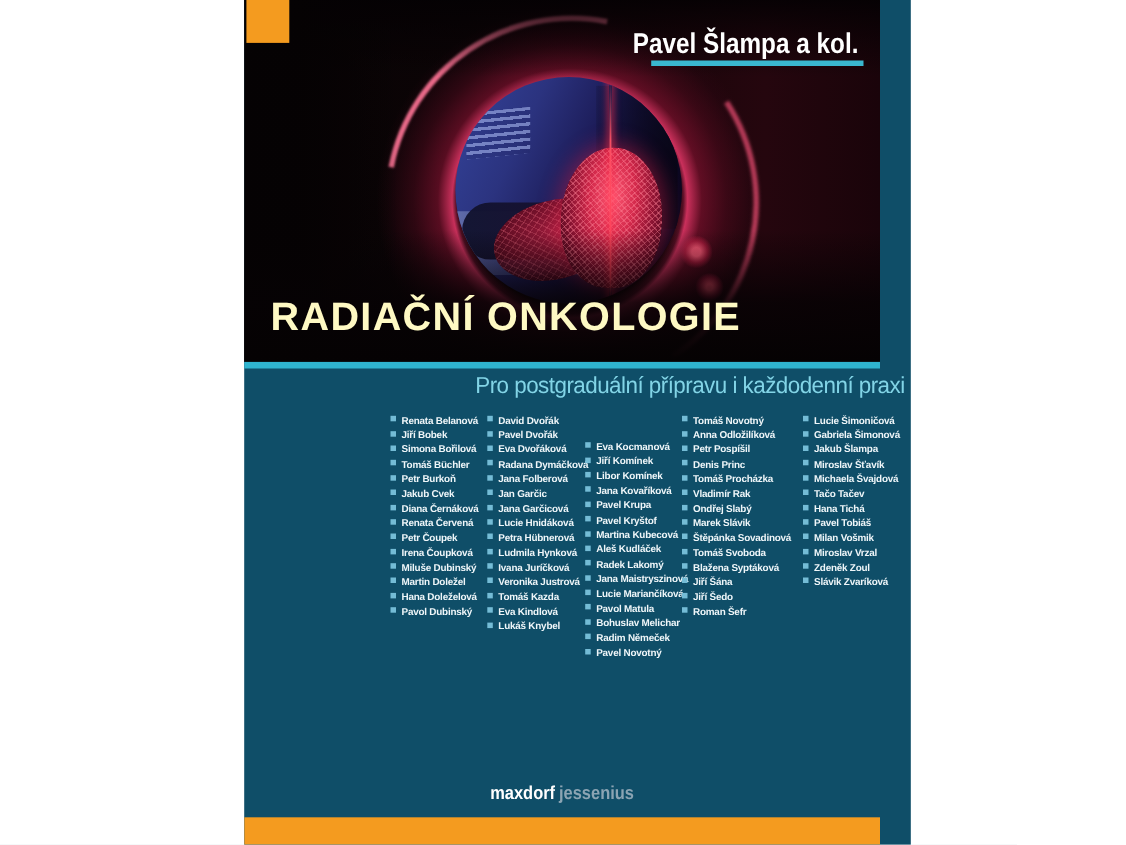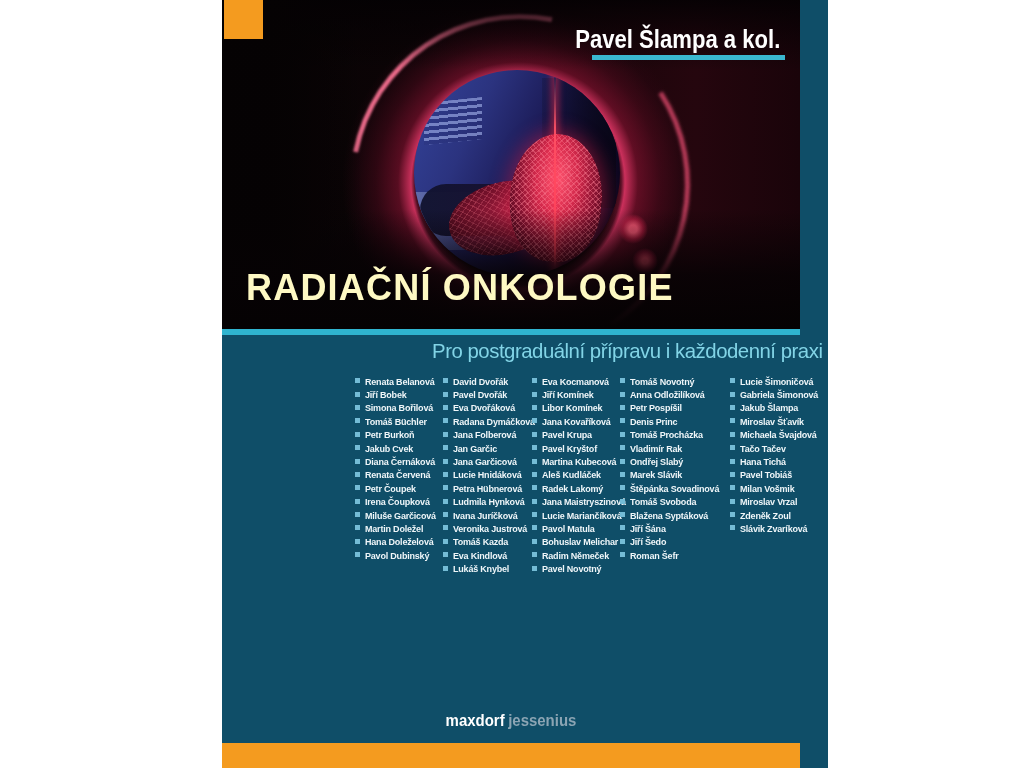--- a/index.html
+++ b/index.html
@@ -77,21 +77,21 @@
   .main-title{position:absolute;top:268px;left:24px;width:552px;color:#fef9c3;font-weight:bold;
     font-size:36px;letter-spacing:1.2px;white-space:nowrap;line-height:1.1;}
 
   
   .divider{position:absolute;left:0;top:329px;width:578px;height:6px;background:#2fb4cf;}
 
   .subtitle{position:absolute;top:339px;right:6px;color:#82d4e6;font-size:21px;
     letter-spacing:-0.5px;white-space:nowrap;transform:scaleX(.97);transform-origin:right center;}
 
   .names-col{position:absolute;top:375px;}
-  .col-1{left:133px;text-align:right;} .col-2{left:221px;} .col-3{left:310px;} .col-4{left:398px;} .col-5{left:508px;}
+  .col-1{left:133px;text-align:right;} .col-2{left:221px;} .col-3{left:310px;margin-top:24px;} .col-4{left:398px;} .col-5{left:508px;}
   .name-row{height:13.4px;display:flex;align-items:center;white-space:nowrap;}
   .bullet{width:5px;height:5px;background:#74bcd6;margin-right:5px;margin-top:-2px;flex:none;}
   .name-text{color:#eff6f9;font-size:9px;font-weight:bold;letter-spacing:-0.2px;}
 
   .publisher{position:absolute;left:0;top:711px;width:578px;text-align:center;white-space:nowrap;
     font-size:17px;font-weight:bold;transform:scaleX(.88);transform-origin:center;}
   .publisher .pub-name{color:#ffffff;}
   .publisher .pub-imprint{color:#8ba4b3;margin-left:4px;}
 
   .orange-bar{position:absolute;left:0;bottom:0;width:578px;height:25px;background:#f49b1f;}
@@ -166,21 +166,21 @@
       <div class="name-row">
       <span class="bullet"></span>
       <span class="name-text">Petr Čoupek</span>
     </div>
       <div class="name-row">
       <span class="bullet"></span>
       <span class="name-text">Irena Čoupková</span>
     </div>
       <div class="name-row">
       <span class="bullet"></span>
-      <span class="name-text">Miluše Garčicová</span>
+      <span class="name-text">Miluše Dubinský</span>
     </div>
       <div class="name-row">
       <span class="bullet"></span>
       <span class="name-text">Martin Doležel</span>
     </div>
       <div class="name-row">
       <span class="bullet"></span>
       <span class="name-text">Hana Doleželová</span>
     </div>
       <div class="name-row">

